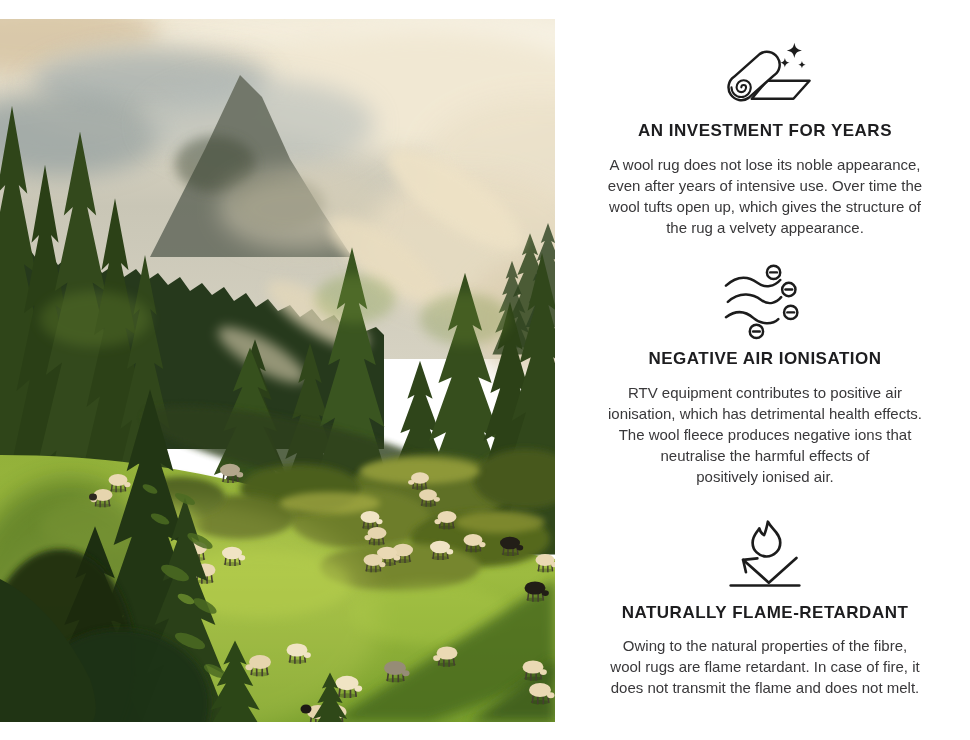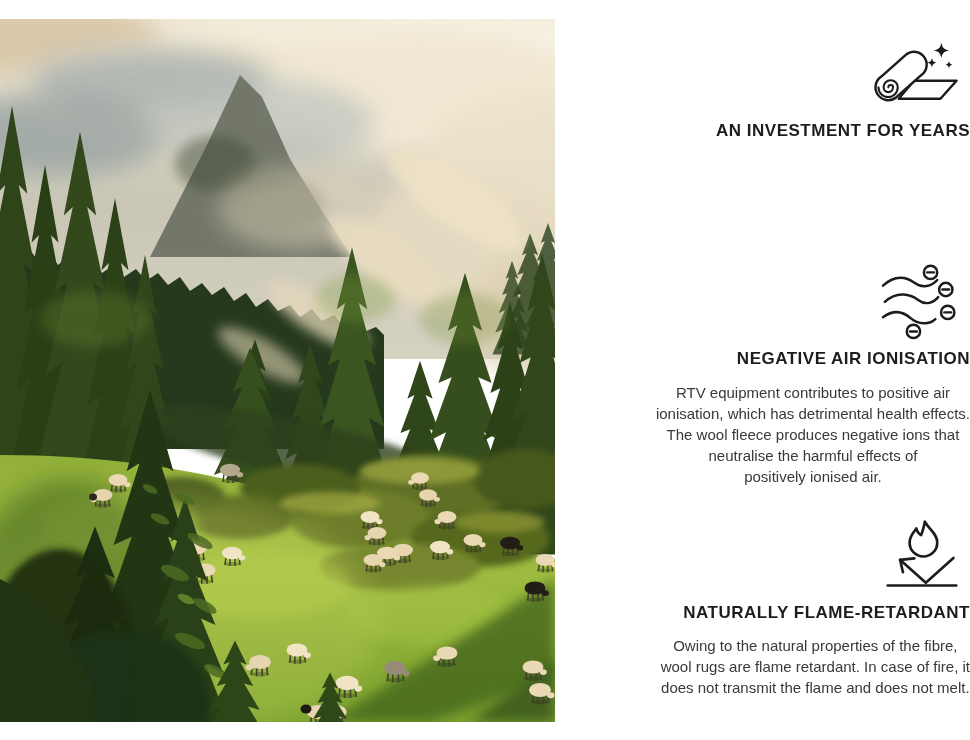--- a/index.html
+++ b/index.html
@@ -5,21 +5,21 @@
   html,body{margin:0;padding:0;background:#fff;}
   .canvas{
     position:relative;width:970px;height:740px;background:#ffffff;
     overflow:hidden;font-family:"Liberation Sans",sans-serif;
   }
   .photo{position:absolute;left:0;top:19px;width:555px;height:703px;margin:0;}
   .photo svg{display:block;}
   .features{position:absolute;left:560px;top:0;width:410px;height:740px;}
   .feature{
     position:absolute;left:0;width:100%;
-    display:flex;flex-direction:column;align-items:flex-end;text-align:center;
+    display:flex;flex-direction:column;align-items:center;text-align:center;
   }
   .feature .icon-wrap{display:flex;justify-content:center;align-items:flex-end;}
   .feature h3{
     margin:8px 0 0;font-size:17px;line-height:22px;font-weight:700;
     letter-spacing:.5px;color:#1d1d1f;
   }
   .feature p{
     margin:12px 0 0;font-size:15px;line-height:21px;color:#39383a;
     white-space:pre-line;
   }
@@ -208,20 +208,24 @@
             <path d="M33 50 a2.5 2.5 0 0 1 5 0 a5 5 0 0 1 -10 0 a7.5 7.5 0 0 1 15 0 a10.2 10.2 0 0 1 -20.4 0" stroke-width="2.2"></path>
           </g>
           <g fill="#1c1c1c" stroke="none">
             <path transform="translate(89 11)" d="M0 -8 C 1.2 -2.5 2.5 -1.2 8 0 C 2.5 1.2 1.2 2.5 0 8 C -1.2 2.5 -2.5 1.2 -8 0 C -2.5 -1.2 -1.2 -2.5 0 -8 Z"></path>
             <path transform="translate(79 24) scale(0.62)" d="M0 -8 C 1.2 -2.5 2.5 -1.2 8 0 C 2.5 1.2 1.2 2.5 0 8 C -1.2 2.5 -2.5 1.2 -8 0 C -2.5 -1.2 -1.2 -2.5 0 -8 Z"></path>
             <path transform="translate(97 26) scale(0.48)" d="M0 -8 C 1.2 -2.5 2.5 -1.2 8 0 C 2.5 1.2 1.2 2.5 0 8 C -1.2 2.5 -2.5 1.2 -8 0 C -2.5 -1.2 -1.2 -2.5 0 -8 Z"></path>
           </g>
         </svg>
       </div>
       <h3>AN INVESTMENT FOR YEARS</h3>
+      <p>A wool rug does not lose its noble appearance,
+even after years of intensive use. Over time the
+wool tufts open up, which gives the structure of
+the rug a velvety appearance.</p>
     </section>
 
     <section class="feature f3">
       <div class="icon-wrap" role="img" aria-label="flame-retardant-icon">
         <svg width="96" height="80" viewBox="0 0 96 84">
           <g stroke="#1c1c1c" stroke-width="2.8" stroke-linejoin="round" stroke-linecap="round" fill="none">
             <path d="M51 6 C 55 14 64 18 64 28 A 14.5 14.5 0 0 1 35 28 C 35 21 39 18 42 13 C 43 17 45 19 47 20 C 49 16 50 11 51 6 Z"></path>
             <path d="M81 44 L52 70 L25 46"></path>
             <path d="M25 46 L40 44.5 M25 46 L28 59"></path>
             <path d="M12 73 H 84"></path>

